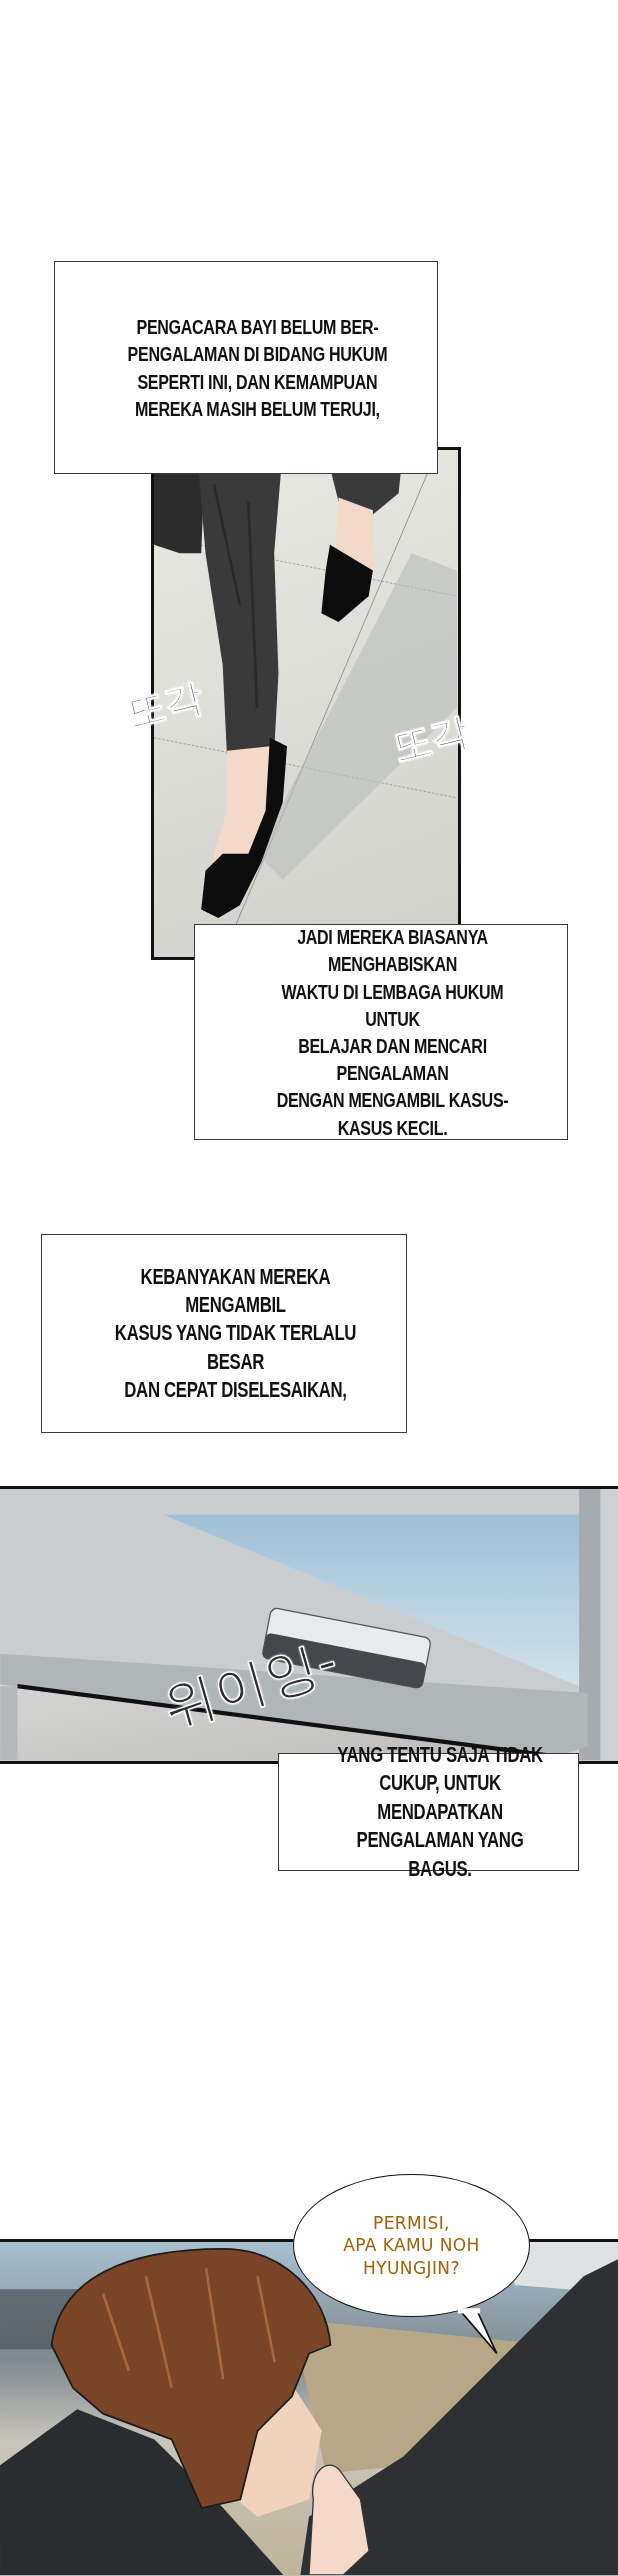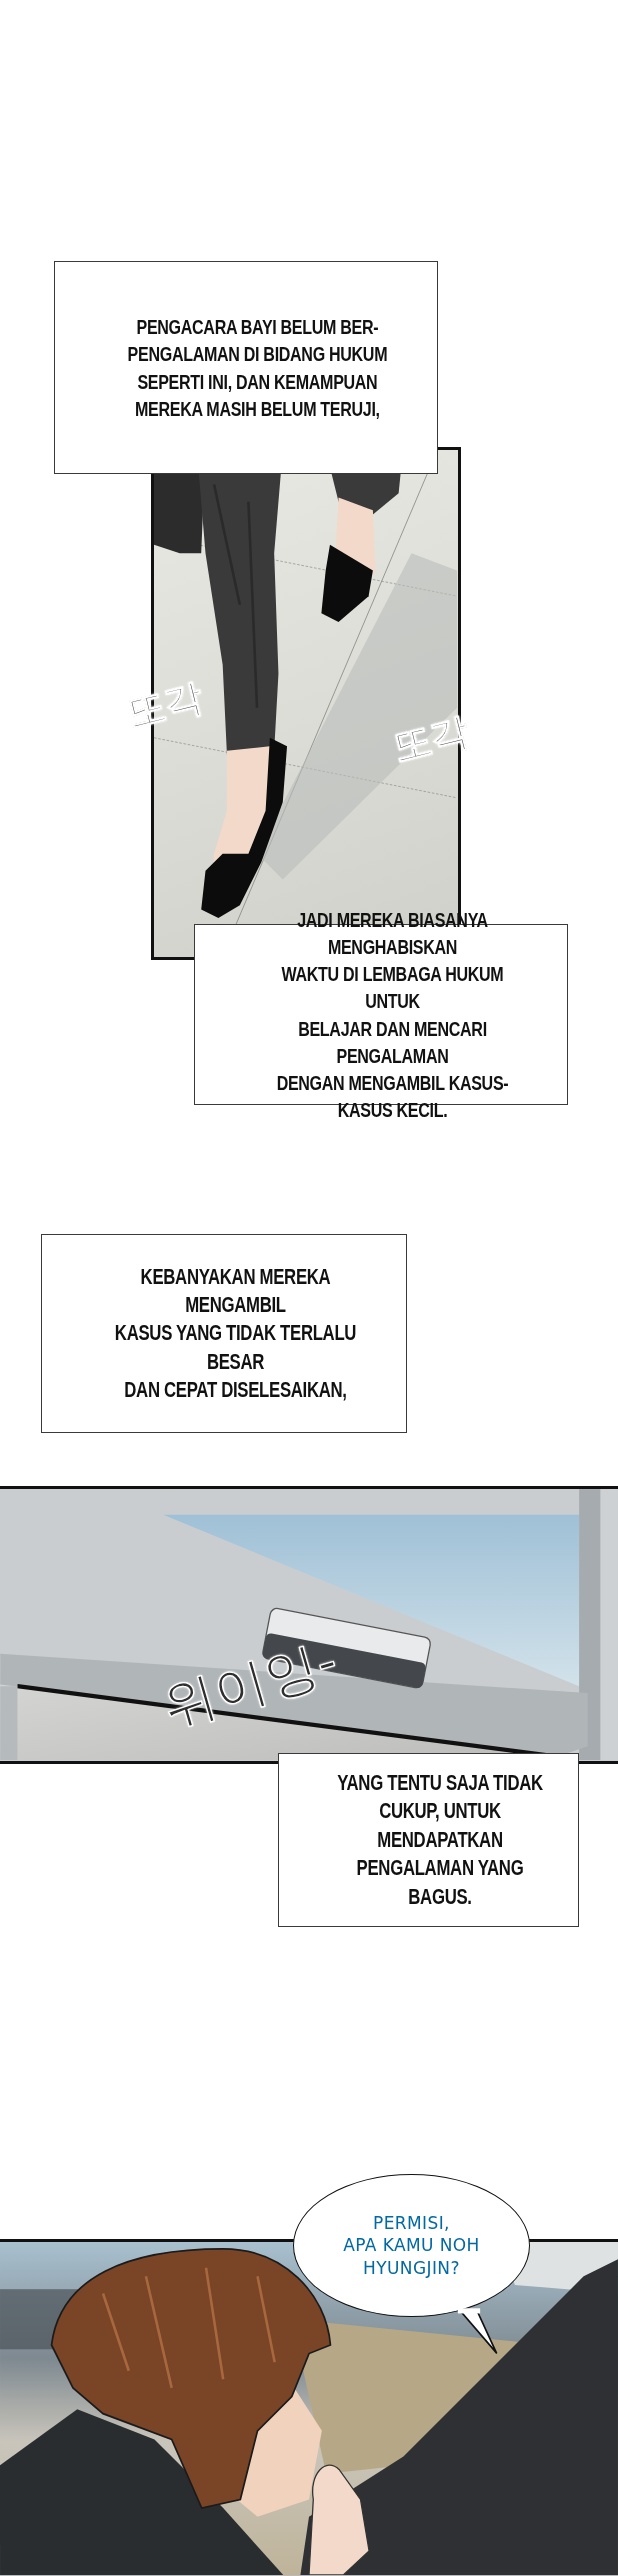--- a/index.html
+++ b/index.html
@@ -3,21 +3,21 @@
 <meta charset="utf-8">
 <style>
   html,body{margin:0;padding:0;background:#ffffff;}
   body{width:618px;height:2576px;position:relative;overflow:hidden;font-family:"Liberation Sans",sans-serif;}
   .abs{position:absolute;}
   .panel{position:absolute;overflow:hidden;box-sizing:border-box;}
   .caption{position:absolute;background:#ffffff;border:1.7px solid #3a3a3a;box-sizing:border-box;display:flex;align-items:center;justify-content:center;text-align:center;z-index:5;padding-left:23px;}
   .caption .txt{font-family:"Liberation Sans Narrow","Liberation Sans",sans-serif;font-weight:bold;color:#111;text-transform:uppercase;letter-spacing:-0.4px;transform:scaleX(0.78);line-height:1.32;font-size:19px;white-space:pre-line;}
   .sfx{position:absolute;font-family:"DejaVu Sans",sans-serif;font-weight:bold;color:#3b3b3b;-webkit-text-stroke:0.9px #ffffff;text-shadow:0 0 2.6px #fff,0 0 2.6px #fff;z-index:4;}
   .bubble{position:absolute;background:#fff;border:1.7px solid #111;border-radius:50%;box-sizing:border-box;display:flex;align-items:center;justify-content:center;text-align:center;z-index:6;}
-  .bubble .txt{font-family:"DejaVu Sans",sans-serif;font-size:17px;color:#0369a1;line-height:1.3;white-space:pre-line;letter-spacing:0.4px;}
+  .bubble .txt{font-family:"DejaVu Sans",sans-serif;font-size:17px;color:#a16207;line-height:1.3;white-space:pre-line;letter-spacing:0.4px;}
 </style>
 </head>
 <body>
 
 <div class="panel" style="left:151px;top:447px;width:310px;height:513px;border:3.4px solid #111;background:linear-gradient(160deg,#e9e9e4 0%,#dcdcd6 55%,#d0d0ca 100%);">
   <svg width="303" height="506" viewBox="0 0 353 589" style="position:absolute;left:0;top:0">
 
     <line x1="0" y1="100" x2="353" y2="170" stroke="#9a9a96" stroke-width="1" stroke-dasharray="3,2"></line>
     <line x1="0" y1="335" x2="353" y2="405" stroke="#9a9a96" stroke-width="1" stroke-dasharray="3,2"></line>
     <line x1="330" y1="0" x2="80" y2="589" stroke="#8a8a86" stroke-width="1"></line>
@@ -42,21 +42,21 @@
 <div class="sfx" style="left:127px;top:680px;font-size:38px;transform:rotate(-14deg);">또각</div>
 <div class="sfx" style="left:393px;top:714px;font-size:38px;transform:rotate(-14deg);">또각</div>
 
 <div class="caption" style="left:54px;top:261px;width:384px;height:213px;">
   <div class="txt" style="font-size:20.6px;">PENGACARA BAYI BELUM BER-
 PENGALAMAN DI BIDANG HUKUM
 SEPERTI INI, DAN KEMAMPUAN
 MEREKA MASIH BELUM TERUJI,</div>
 </div>
 
-<div class="caption" style="left:194px;top:924px;width:374px;height:181px;">
+<div class="caption" style="left:194px;top:924px;width:374px;height:216px;">
   <div class="txt" style="font-size:20.6px;">JADI MEREKA BIASANYA MENGHABISKAN
 WAKTU DI LEMBAGA HUKUM UNTUK
 BELAJAR DAN MENCARI PENGALAMAN
 DENGAN MENGAMBIL KASUS-KASUS KECIL.</div>
 </div>
 
 <div class="panel" style="left:0;top:1486px;width:618px;height:278px;border-top:3.4px solid #111;border-bottom:3.4px solid #111;background:#c9cdd0;">
   <svg width="618" height="271" viewBox="0 0 720 316" style="position:absolute;left:0;top:0">
     <defs>
       <linearGradient id="sky" x1="0" y1="0" x2="0" y2="1">
@@ -84,21 +84,21 @@
 </div>
 
 <div class="sfx" style="left:161px;top:1649px;font-size:53px;font-weight:normal;color:#2f2f2f;transform:rotate(-16deg);-webkit-text-stroke:1.3px #fff;">위이잉-</div>
 
 <div class="caption" style="left:41px;top:1234px;width:366px;height:199px;">
   <div class="txt" style="font-size:21.5px;">KEBANYAKAN MEREKA MENGAMBIL
 KASUS YANG TIDAK TERLALU BESAR
 DAN CEPAT DISELESAIKAN,</div>
 </div>
 
-<div class="caption" style="left:278px;top:1753px;width:301px;height:174px;text-align:center;">
+<div class="caption" style="left:278px;top:1753px;width:301px;height:118px;text-align:center;">
   <div class="txt" style="font-size:21.5px;">YANG TENTU SAJA TIDAK
 CUKUP, UNTUK MENDAPATKAN
 PENGALAMAN YANG BAGUS.</div>
 </div>
 
 <div class="panel" style="left:0;top:2239px;width:618px;height:337px;border-top:3.4px solid #111;background:#b9bbbc;">
   <svg width="618" height="333" viewBox="0 0 720 388" style="position:absolute;left:0;top:0">
     <defs>
       <linearGradient id="bg3" x1="0" y1="0" x2="0" y2="1">
         <stop offset="0" stop-color="#a8c0cf"></stop>

